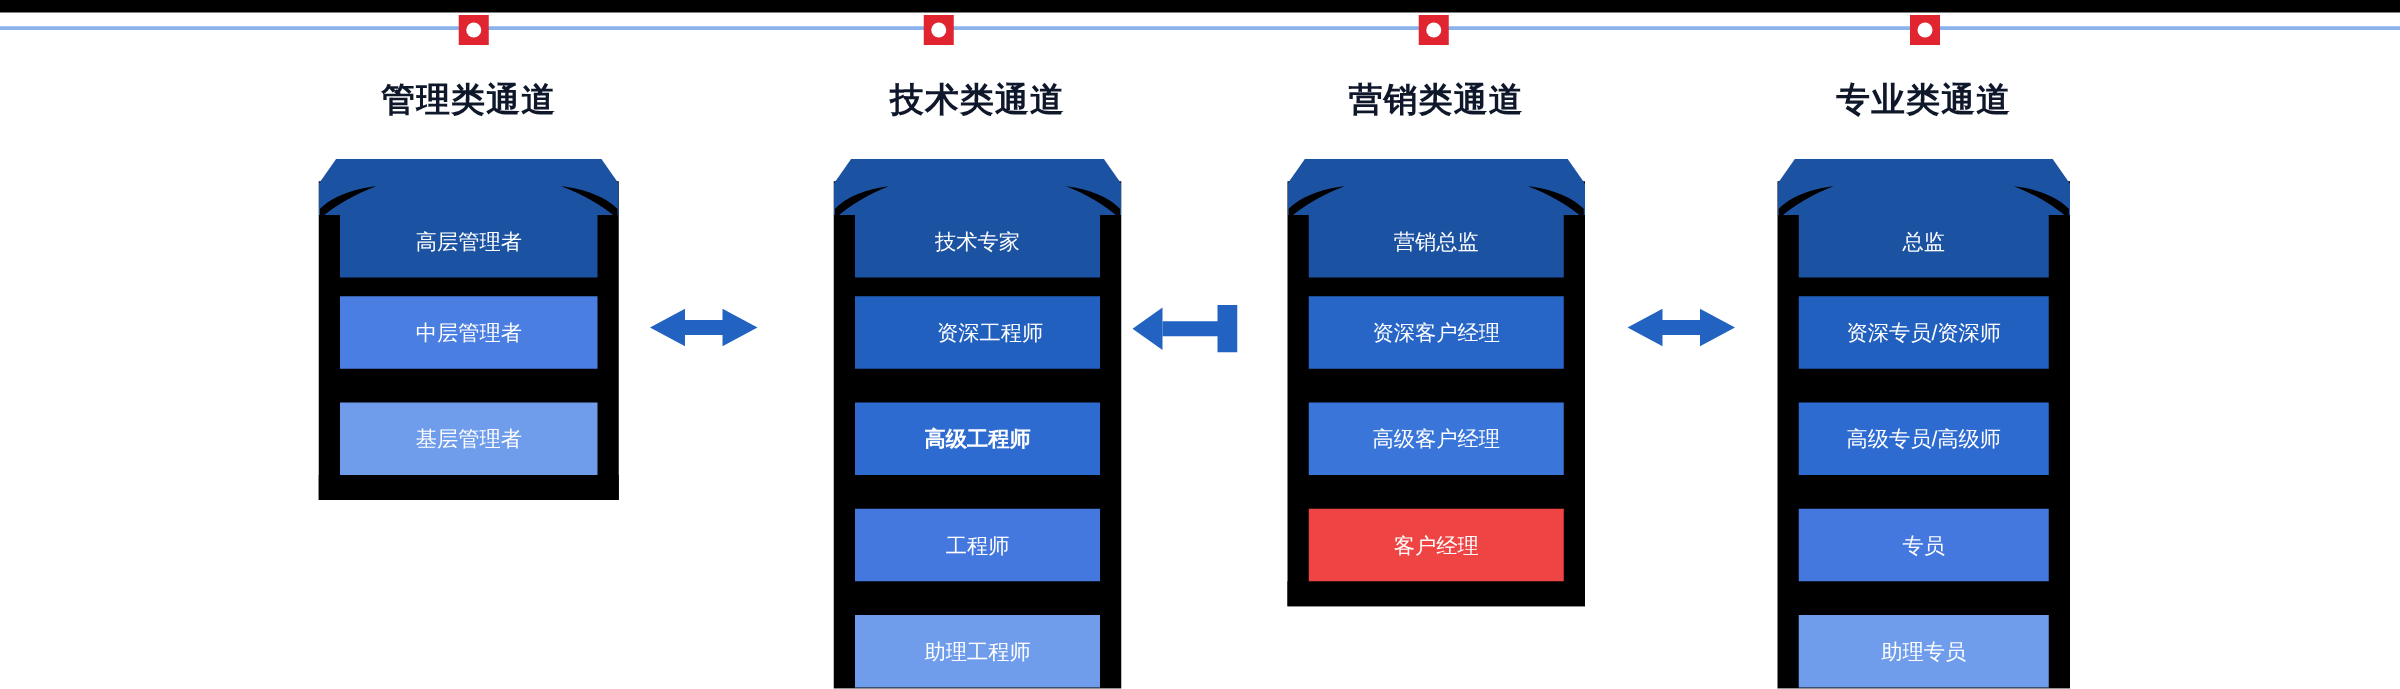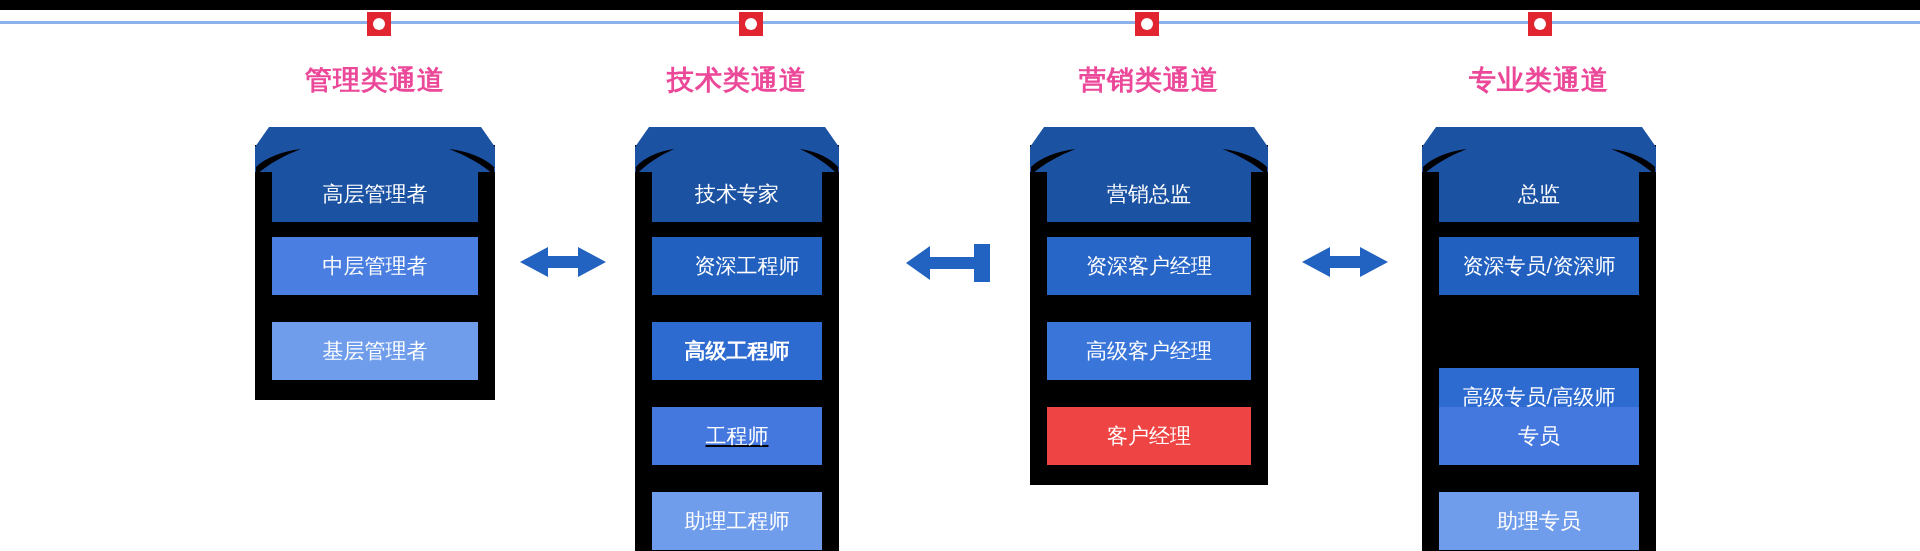--- a/index.html
+++ b/index.html
@@ -8,28 +8,28 @@
 
   
   .topbar{position:absolute;left:0;top:0;width:1920px;height:10px;background:#000;}
   .timeline-line{position:absolute;left:0;top:21px;width:1920px;height:3px;background:#8ab3ec;}
   .marker{position:absolute;top:12px;width:24px;height:24px;background:#e02531;z-index:5;}
   .marker .dot{position:absolute;left:6px;top:6px;width:12px;height:12px;border-radius:50%;background:#fff;}
 
   
   .column{position:absolute;top:0;height:551px;}
   .channel-title{position:absolute;left:0;right:0;top:62px;text-align:center;
-                 font-size:27px;font-weight:bold;color:#ec4899;letter-spacing:1px;}
+                 font-size:27px;font-weight:bold;color:#0f172a;letter-spacing:1px;}
   .ladder{position:absolute;left:0;top:127px;width:100%;}
   .frame{position:absolute;left:0;right:0;top:18px;bottom:0;background:#000;}
   .flag{position:absolute;left:0;top:0;width:100%;height:45px;
         clip-path:polygon(14px 0,calc(100% - 14px) 0,100% 20px,100% 100%,0 100%,0 20px);}
   .swoosh{position:absolute;left:0;top:14px;width:100%;height:36px;z-index:4;}
   .level{position:absolute;left:17px;right:17px;display:flex;align-items:center;justify-content:center;z-index:3;}
-  .level-label{color:#ffffff;font-size:21px;white-space:nowrap;}
+  .level-label{color:#ffffff;font-size:17px;white-space:nowrap;}
   .head-box{top:38px;height:57px;}
   .row2{top:110px;height:58px;}
   .row3{top:195px;height:58px;}
   .row4{top:280px;height:58px;}
   .row5{top:365px;height:58px;}
   .bottom-bar{position:absolute;left:0;right:0;height:20px;background:#000;}
 
   
   .arrow{position:absolute;z-index:6;}
 </style>
@@ -68,39 +68,39 @@
       <div class="level row2" style="background: rgb(74, 126, 224);">
         <span class="level-label">中层管理者</span>
       </div>
       <div class="level row3" style="background: rgb(111, 157, 235);">
         <span class="level-label">基层管理者</span>
       </div>
       <div class="bottom-bar" style="top: 253px; background: rgb(0, 0, 0);"></div>
     </div>
   </div>
 
-  <div class="column" style="left:635px;width:204px">
+  <div class="column" style="left:667px;width:230px">
     <div class="channel-title">技术类通道</div>
     <div class="ladder" style="height:424px">
       <div class="frame" style="background: rgb(0, 0, 0);"></div>
       <div class="flag" style="background: rgb(28, 82, 162);"></div>
       <div class="level head-box" style="background: rgb(28, 82, 162);">
         <span class="level-label">技术专家</span>
       </div>
       <svg class="swoosh" viewBox="0 0 240 36" preserveAspectRatio="none">
         <path d="M 46 8 C 27 10, 10 17, 1 26 L 1 34 C 13 23, 30 14, 46 8 Z" fill="#000"></path>
         <path d="M 194 8 C 213 10, 230 17, 239 26 L 239 34 C 227 23, 210 14, 194 8 Z" fill="#000"></path>
       </svg>
       <div class="level row2" style="background: rgb(33, 96, 191); padding-left: 20px;">
         <span class="level-label">资深工程师</span>
       </div>
       <div class="level row3" style="background: rgb(46, 107, 209); font-weight: bold;">
         <span class="level-label">高级工程师</span>
       </div>
-      <div class="level row4" style="background: rgb(68, 120, 222); text-decoration: underline;">
+      <div class="level row4" style="background: rgb(68, 120, 222);">
         <span class="level-label">工程师</span>
       </div>
       <div class="level row5" style="background: rgb(111, 157, 235);">
         <span class="level-label">助理工程师</span>
       </div>
     </div>
   </div>
 
   <div class="column" style="left:1030px;width:238px">
     <div class="channel-title">营销类通道</div>
@@ -135,21 +135,21 @@
       <div class="level head-box" style="background: rgb(28, 82, 162);">
         <span class="level-label">总监</span>
       </div>
       <svg class="swoosh" viewBox="0 0 240 36" preserveAspectRatio="none">
         <path d="M 46 8 C 27 10, 10 17, 1 26 L 1 34 C 13 23, 30 14, 46 8 Z" fill="#000"></path>
         <path d="M 194 8 C 213 10, 230 17, 239 26 L 239 34 C 227 23, 210 14, 194 8 Z" fill="#000"></path>
       </svg>
       <div class="level row2" style="background: rgb(33, 96, 191);">
         <span class="level-label">资深专员/资深师</span>
       </div>
-      <div class="level row3" style="background: rgb(46, 107, 209); margin-top: 46px;">
+      <div class="level row3" style="background: rgb(46, 107, 209);">
         <span class="level-label">高级专员/高级师</span>
       </div>
       <div class="level row4" style="background: rgb(68, 120, 222);">
         <span class="level-label">专员</span>
       </div>
       <div class="level row5" style="background: rgb(111, 157, 235);">
         <span class="level-label">助理专员</span>
       </div>
     </div>
   </div>

